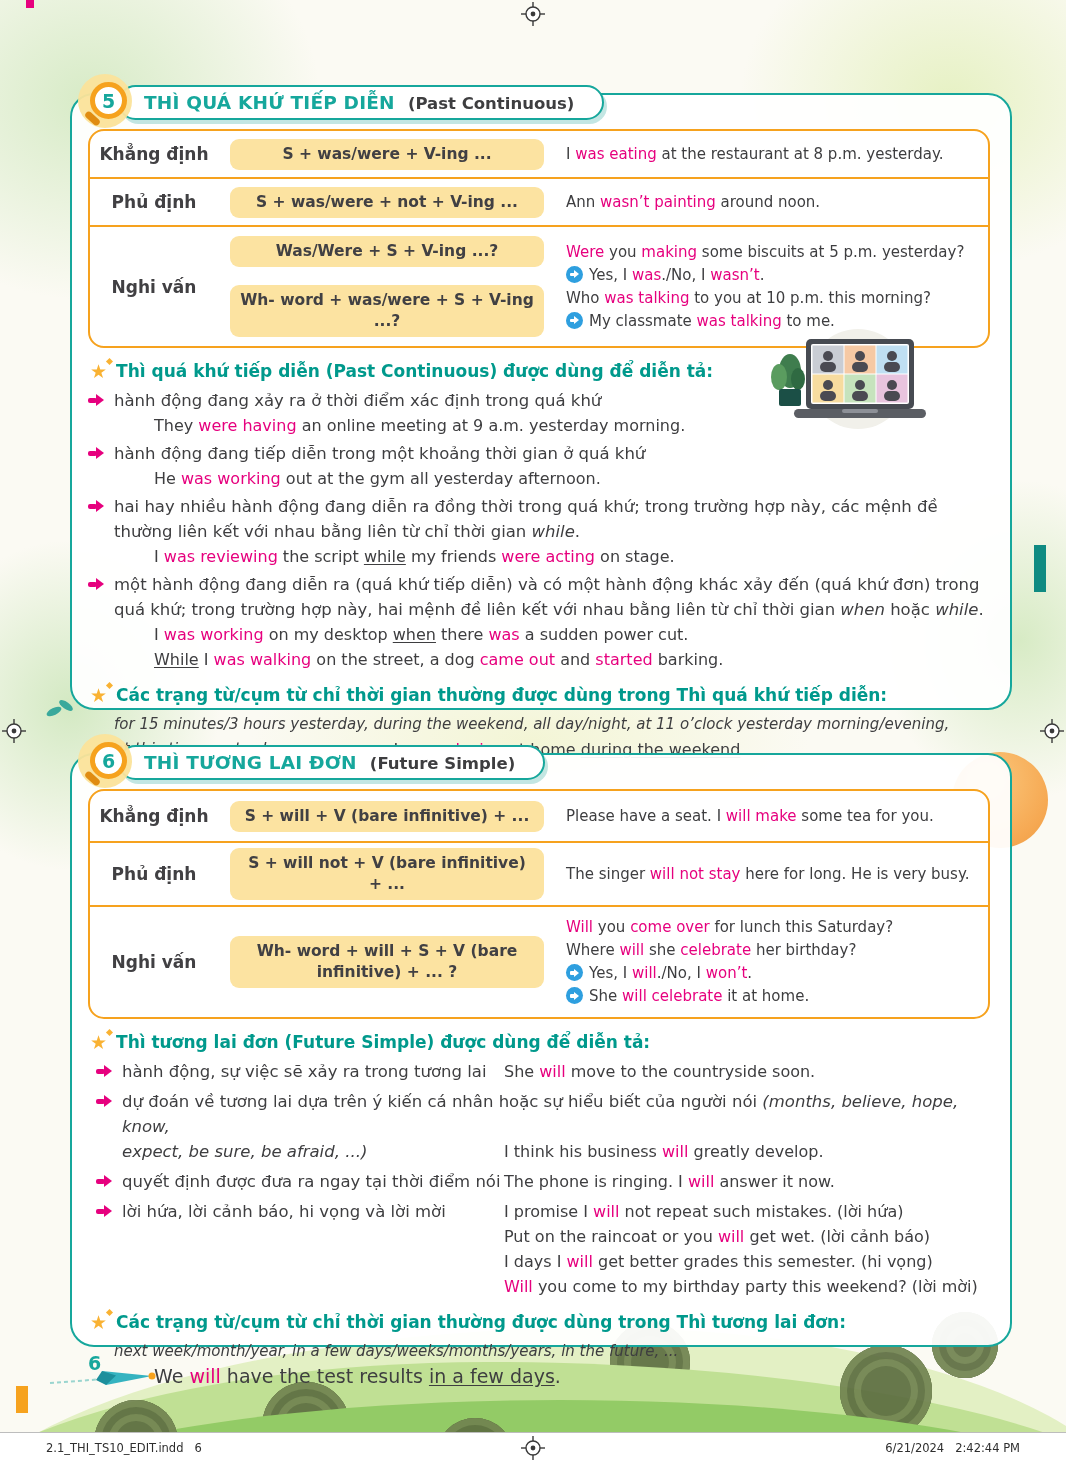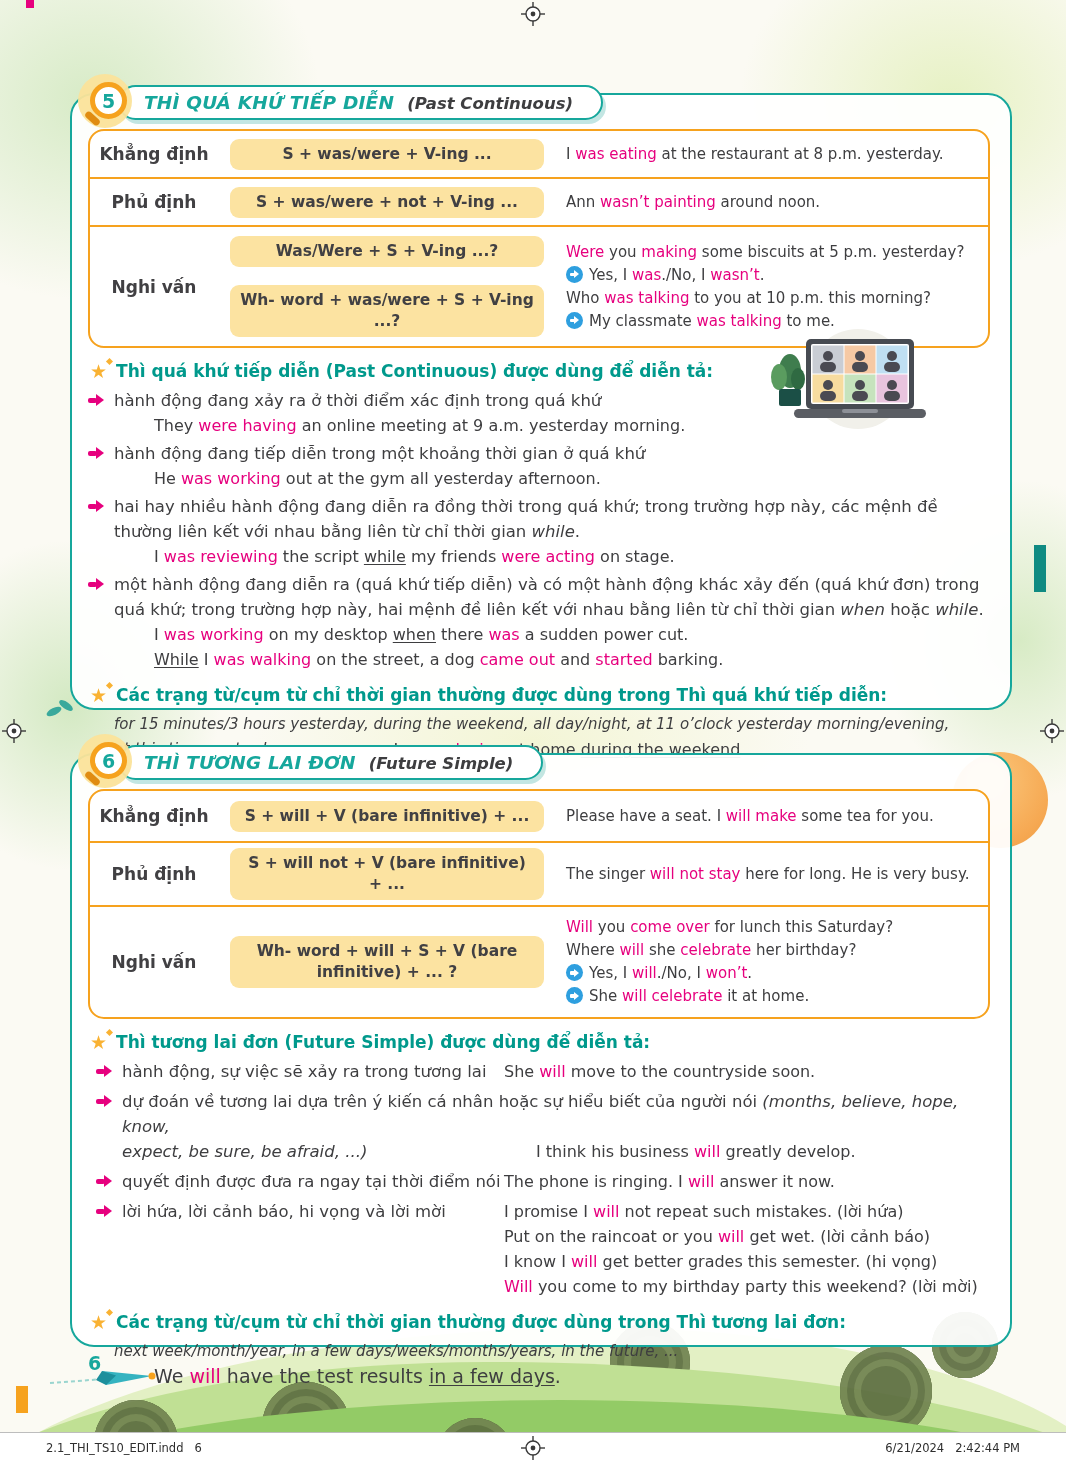--- a/index.html
+++ b/index.html
@@ -63,21 +63,20 @@
     background:#fff; border:5px solid var(--orange,#f6a21e); box-sizing:border-box;
     display:flex; align-items:center; justify-content:center;
     font-weight:bold; font-size:19px; color:var(--teal,#13a0a0);
   }
   .badge::after{content:""; position:absolute; left:-11px; bottom:-8px; width:17px; height:7px;
     background:#e08c12; border-radius:4px; transform:rotate(42deg);}
   .header-pill{
     position:relative; background:#fff; border:2.5px solid var(--teal,#27a79b); border-radius:22px;
     padding:5px 28px 5px 24px; white-space:nowrap;
     box-shadow:3px 4px 0 rgba(39,167,155,.28);
-    font-style:italic;
   }
   .sec-title{color:var(--teal,#00a99c); font-weight:bold; font-size:18.5px; letter-spacing:.2px;}
   .sec-sub{color:var(--text,#3d3d3f); font-weight:bold; font-size:16.5px; margin-left:8px;}
   
   .gtable{border:2.5px solid var(--orange,#f6a21e); border-radius:16px; background:#fff; overflow:hidden;}
   .trow{display:grid; grid-template-columns:128px 338px 1fr; align-items:center; padding:5px 8px 5px 0; min-height:36px;}
   .panel6 .trow{min-height:40px;}
   .trow + .trow{border-top:2px solid var(--orange,#f6a21e);}
   .trow-q{padding:9px 8px 9px 0;}
   .tlabel{text-align:center; font-weight:bold; font-size:17px; color:#414043;}
@@ -105,21 +104,21 @@
   .b-arrow{position:relative; width:26px; flex:none; height:25px;}
   .b-arrow::before{content:""; position:absolute; left:0; top:10px; width:9px; height:5px;
     background:var(--pink,#e6007e); border-radius:2px;}
   .b-arrow::after{content:""; position:absolute; left:8px; top:6px;
     border-left:8px solid var(--pink,#e6007e); border-top:6.5px solid transparent; border-bottom:6.5px solid transparent;}
   .b-body{flex:1; min-width:0;}
   .b-text{font-size:16.5px; line-height:25px;}
   .b-ex{font-size:16px; line-height:25px;}
   .panel5 .b-ex{padding-left:40px;}
   .cols{display:grid; grid-template-columns:382px 1fr; align-items:start;}
-  .two-col{display:grid; grid-template-columns:382px 1fr; align-items:start;gap:32px;}
+  .two-col{display:grid; grid-template-columns:382px 1fr; align-items:start;}
   .adv-line{font-size:15px; line-height:25px; padding-left:26px;}
   .adv-line2{display:flex; padding-left:26px; font-size:15.5px; line-height:25px;}
   .adv-ex{margin-left:85px; font-size:16px;}
   .adv-ex6{padding-left:66px; font-size:19px; line-height:25px;}
   
   .rt-p{color:var(--pink,#e6007e);}
   .rt-u{text-decoration:underline; text-underline-offset:2px;}
   .rt-i{font-style:italic;}
   
   .illus{position:absolute; right:76px; top:234px;}
@@ -393,21 +392,21 @@
         </div>
       </div>
 
       <div class="bullet">
         <span class="b-arrow"></span>
         <div class="b-body cols">
           <div class="b-text"><span>lời hứa, lời cảnh báo, hi vọng và lời mời</span></div>
           <div>
             <div class="b-ex"><span>I promise I </span><span class="rt-p">will</span><span> not repeat such mistakes. (lời hứa)</span></div>
             <div class="b-ex"><span>Put on the raincoat or you </span><span class="rt-p">will</span><span> get wet. (lời cảnh báo)</span></div>
-            <div class="b-ex"><span>I know I </span><span class="rt-p">will</span><span> get better grades this semester. (hi vọng)</span></div>
+            <div class="b-ex"><span>I days I </span><span class="rt-p">will</span><span> get better grades this semester. (hi vọng)</span></div>
             <div class="b-ex"><span class="rt-p">Will</span><span> you come to my birthday party this weekend? (lời mời)</span></div>
           </div>
         </div>
       </div>
 
       <div class="usage-head">
         <span class="star-ic">★</span>
         <span>Các trạng từ/cụm từ chỉ thời gian thường được dùng trong Thì tương lai đơn:</span>
       </div>
       <div class="adv-line"><span class="rt-i">next week/month/year, in a few days/weeks/months/years, in the future, ...</span></div>

